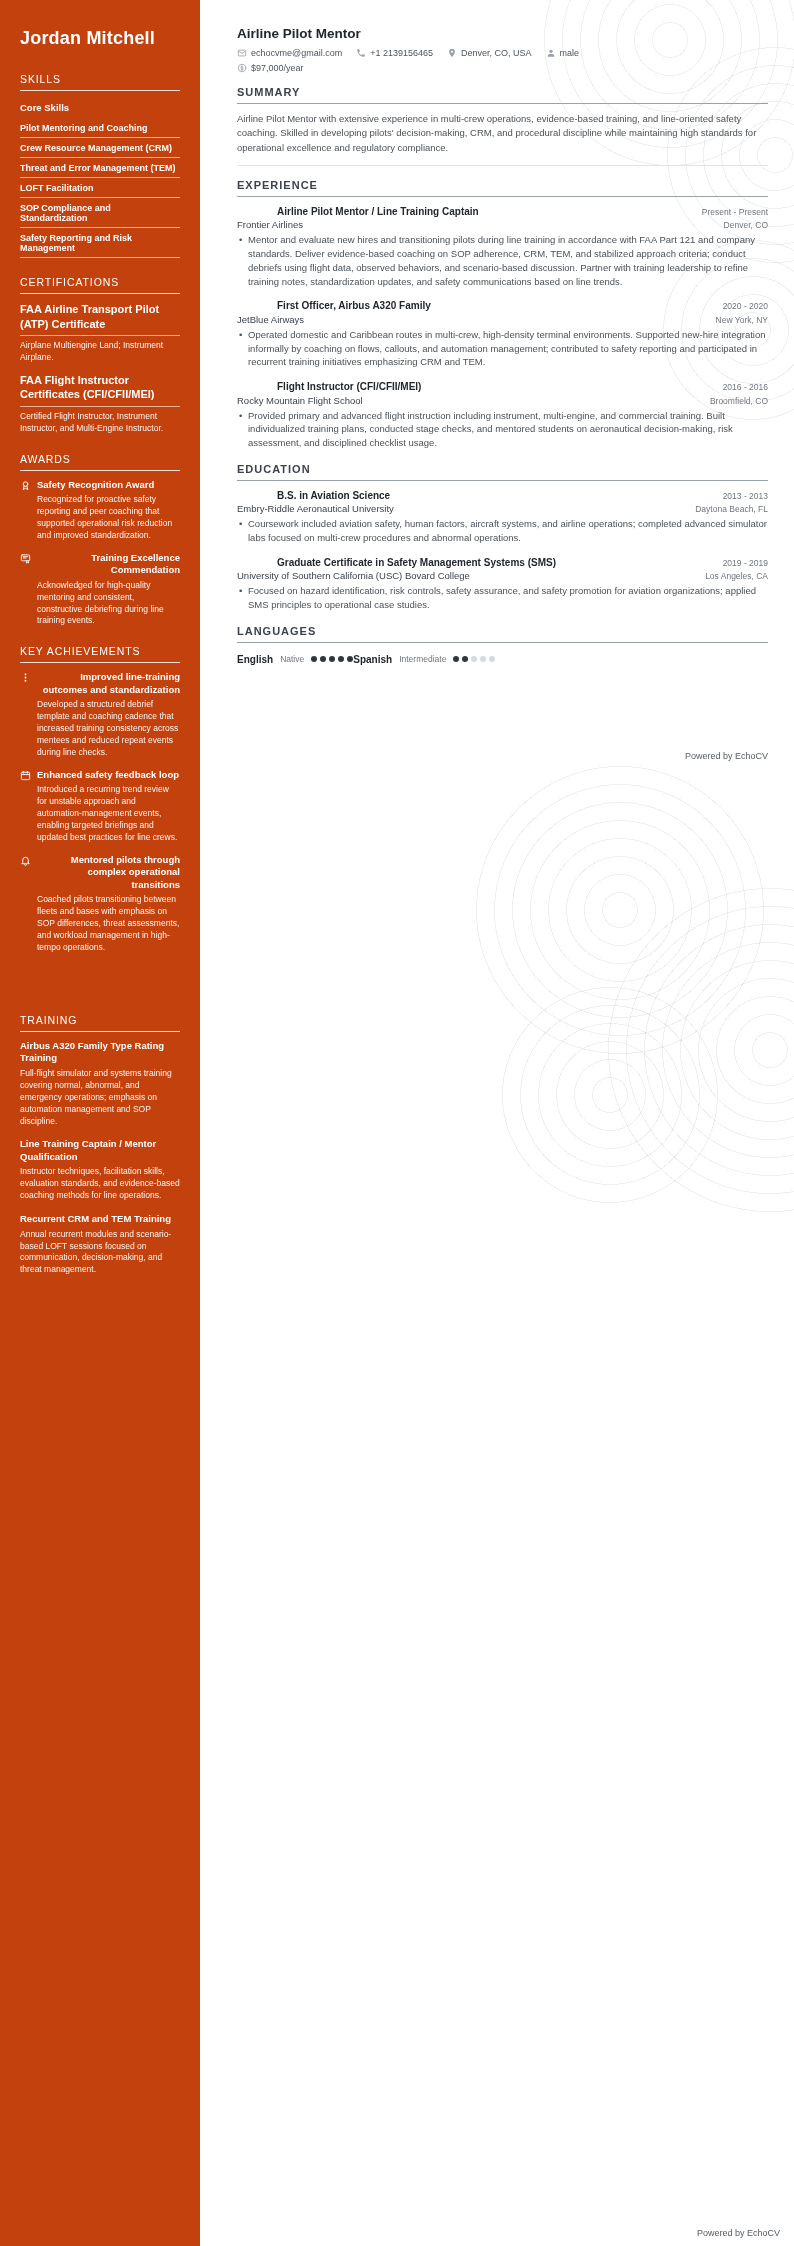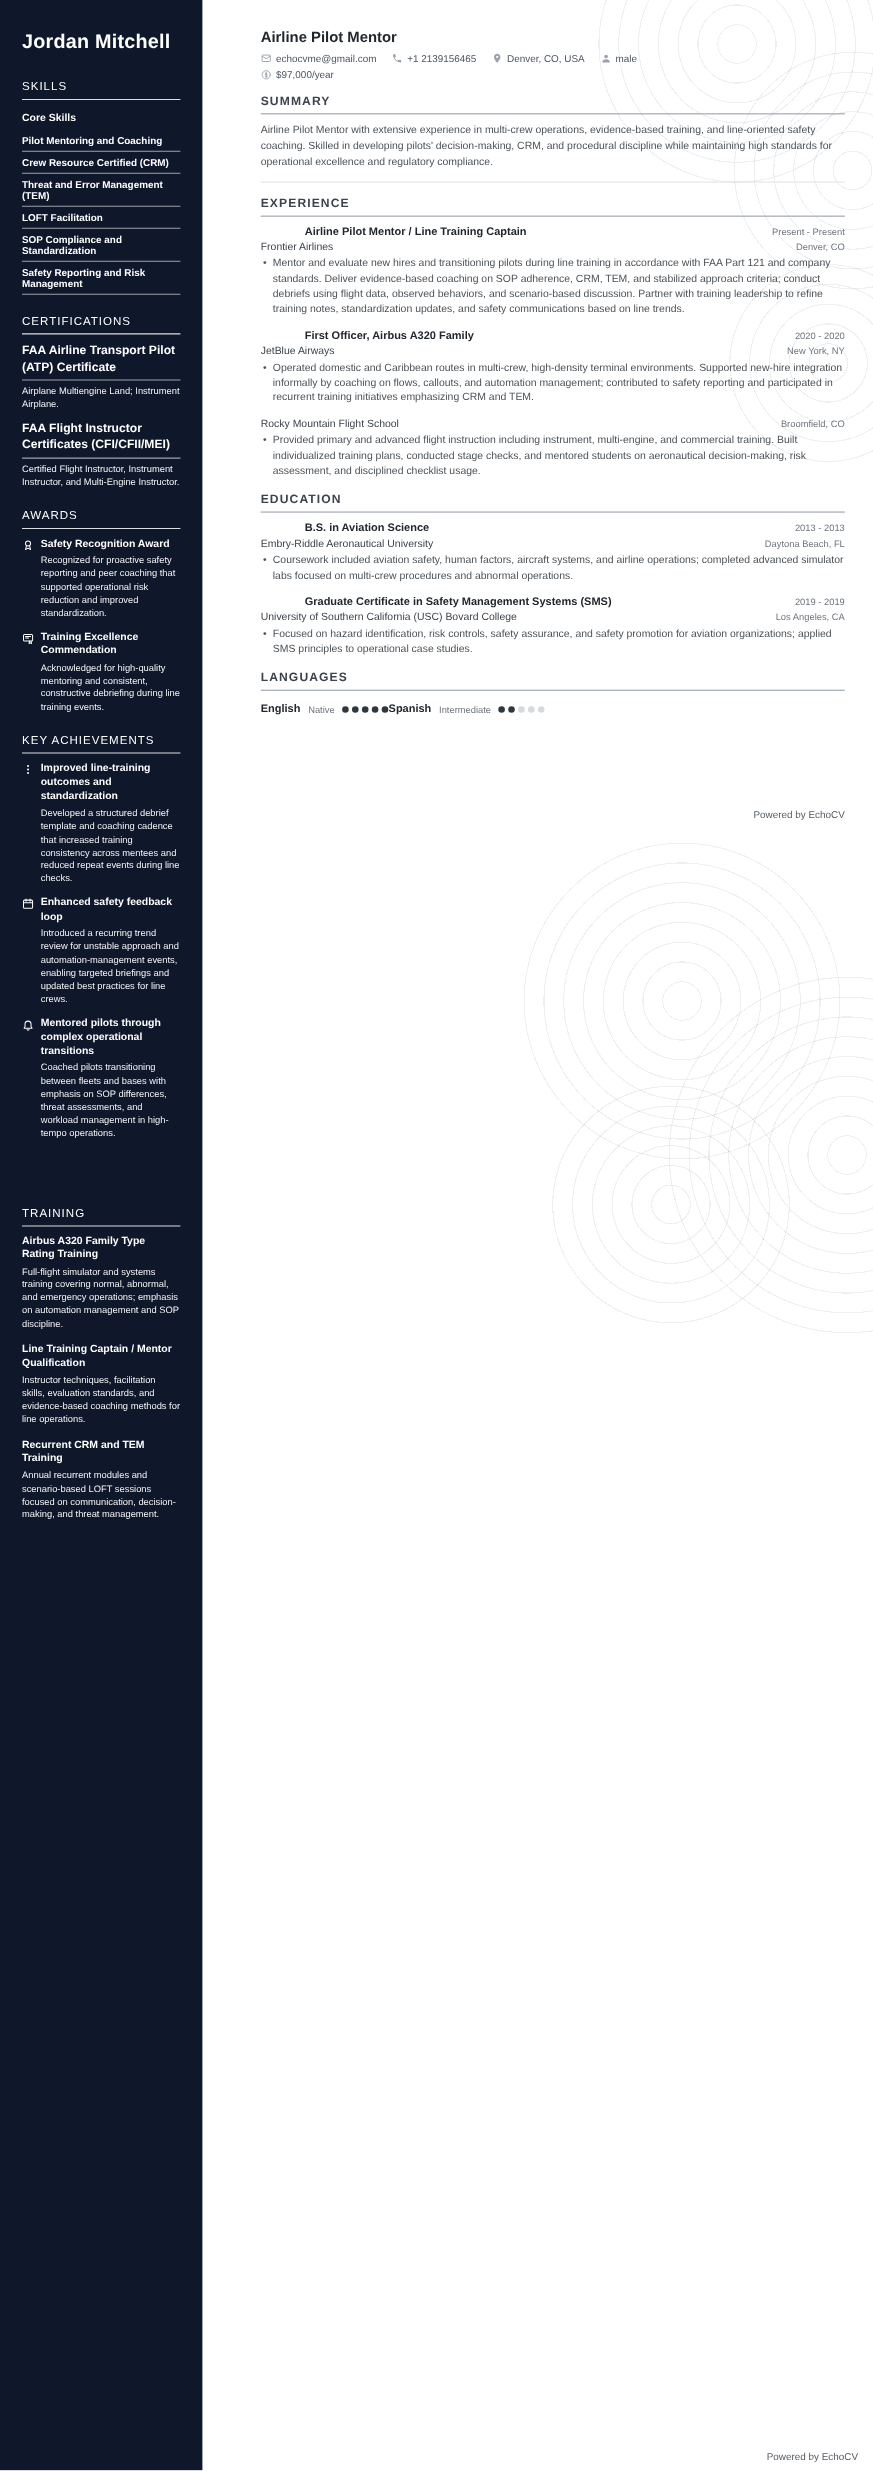--- a/index.html
+++ b/index.html
@@ -14,40 +14,40 @@
       rgba(90,100,115,0) 0px, rgba(90,100,115,0) 17px,
       rgba(90,100,115,0.10) 17px, rgba(90,100,115,0.10) 18px); }
   .r1 { width:260px; height:260px; left:540px; top:-90px; }
   .r2 { width:230px; height:230px; left:660px; top:40px; }
   .r3 { width:210px; height:210px; left:648px; top:225px; }
   .r4 { width:300px; height:300px; left:470px; top:760px; }
   .r5 { width:340px; height:340px; left:600px; top:880px; }
   .r6 { width:220px; height:220px; left:500px; top:985px; }
 
   
-  .sidebar { position:absolute; left:0; top:0; width:184px; height:100%;
-    background:#0f172a; color:#ffffff; padding:28px 20px; z-index:2; }
+  .sidebar { position:absolute; left:0; top:0; width:200px; height:100%;
+    background:#c2410c; color:#ffffff; padding:28px 20px; z-index:2; }
   .name { font-size:18px; font-weight:700; letter-spacing:.2px; margin-bottom:24px; }
   .sb-section { margin-bottom:18px; }
   .sb-heading { font-size:10.5px; font-weight:400; letter-spacing:.9px;
     padding-bottom:5px; border-bottom:1px solid rgba(255,255,255,.85); margin-bottom:8px; }
   .skill-group { font-size:9.5px; font-weight:700; padding:3px 0 5px; }
   .skill-list { list-style:none; }
   .skill-list li { font-size:9px; font-weight:600; padding:5px 0 4px;
     border-bottom:1px solid rgba(255,255,255,.6); }
   .cert { margin-bottom:9px; }
   .cert-title { font-size:11px; font-weight:700; line-height:1.32;
     padding-bottom:4px; border-bottom:1px solid rgba(255,255,255,.6); margin-bottom:4px; }
   .sb-desc { font-size:8.5px; line-height:1.4; color:rgba(255,255,255,.95); }
   .sb-item { margin-bottom:10px; }
   .sb-item-head { display:flex; gap:6px; align-items:flex-start; margin-bottom:3px; }
   .ic { display:inline-block; }
   .ic svg { width:100%; height:100%; display:block; }
   .sb-item-head .ic { flex:0 0 auto; width:11px; height:11px; margin-top:1px; color:#ffffff; }
-  .sb-item-title { font-size:9.5px; font-weight:700; line-height:1.32; }
+  .sb-item-title { font-size:9.5px; font-weight:700; line-height:1.32;text-align:right; }
   .sb-item-desc { font-size:8.5px; line-height:1.4; color:rgba(255,255,255,.95); padding-left:17px; }
   .training-section { margin-top:60px; }
   .training-item { margin-bottom:11px; }
   .training-title { font-size:9.5px; font-weight:700; line-height:1.32; margin-bottom:3px; }
 
   
   .main { position:absolute; left:222px; top:0; right:0; padding:26px 26px 0 15px; z-index:1; }
   .m-title { font-size:13.5px; font-weight:700; color:#22272e; margin-bottom:7px; }
   .contact-row { display:flex; flex-wrap:wrap; gap:4px 14px; align-items:center; margin-bottom:5px; }
   .contact { display:flex; align-items:center; gap:4px; font-size:9px; color:#4b5563; }
@@ -92,21 +92,21 @@
 
   <aside class="sidebar">
 
     <h1 class="name">Jordan Mitchell</h1>
 
     <section class="sb-section">
       <h2 class="sb-heading">SKILLS</h2>
       <div class="skill-group">Core Skills</div>
       <ul class="skill-list">
         <li>Pilot Mentoring and Coaching</li>
-        <li>Crew Resource Certified (CRM)</li>
+        <li>Crew Resource Management (CRM)</li>
         <li>Threat and Error Management (TEM)</li>
         <li>LOFT Facilitation</li>
         <li>SOP Compliance and Standardization</li>
         <li>Safety Reporting and Risk Management</li>
       </ul>
     </section>
 
     <section class="sb-section">
       <h2 class="sb-heading">CERTIFICATIONS</h2>
       <div class="cert">
@@ -290,20 +290,24 @@
         <div class="job-sub">
           <span class="company">JetBlue Airways</span>
           <span class="loc">New York, NY</span>
         </div>
         <ul class="bullets">
           <li>Operated domestic and Caribbean routes in multi-crew, high-density terminal environments. Supported new-hire integration informally by coaching on flows, callouts, and automation management; contributed to safety reporting and participated in recurrent training initiatives emphasizing CRM and TEM.</li>
         </ul>
       </article>
 
       <article class="job">
+        <div class="job-head">
+          <h3 class="job-title">Flight Instructor (CFI/CFII/MEI)</h3>
+          <span class="dates">2016 - 2016</span>
+        </div>
         <div class="job-sub">
           <span class="company">Rocky Mountain Flight School</span>
           <span class="loc">Broomfield, CO</span>
         </div>
         <ul class="bullets">
           <li>Provided primary and advanced flight instruction including instrument, multi-engine, and commercial training. Built individualized training plans, conducted stage checks, and mentored students on aeronautical decision-making, risk assessment, and disciplined checklist usage.</li>
         </ul>
       </article>
     </section>
 

